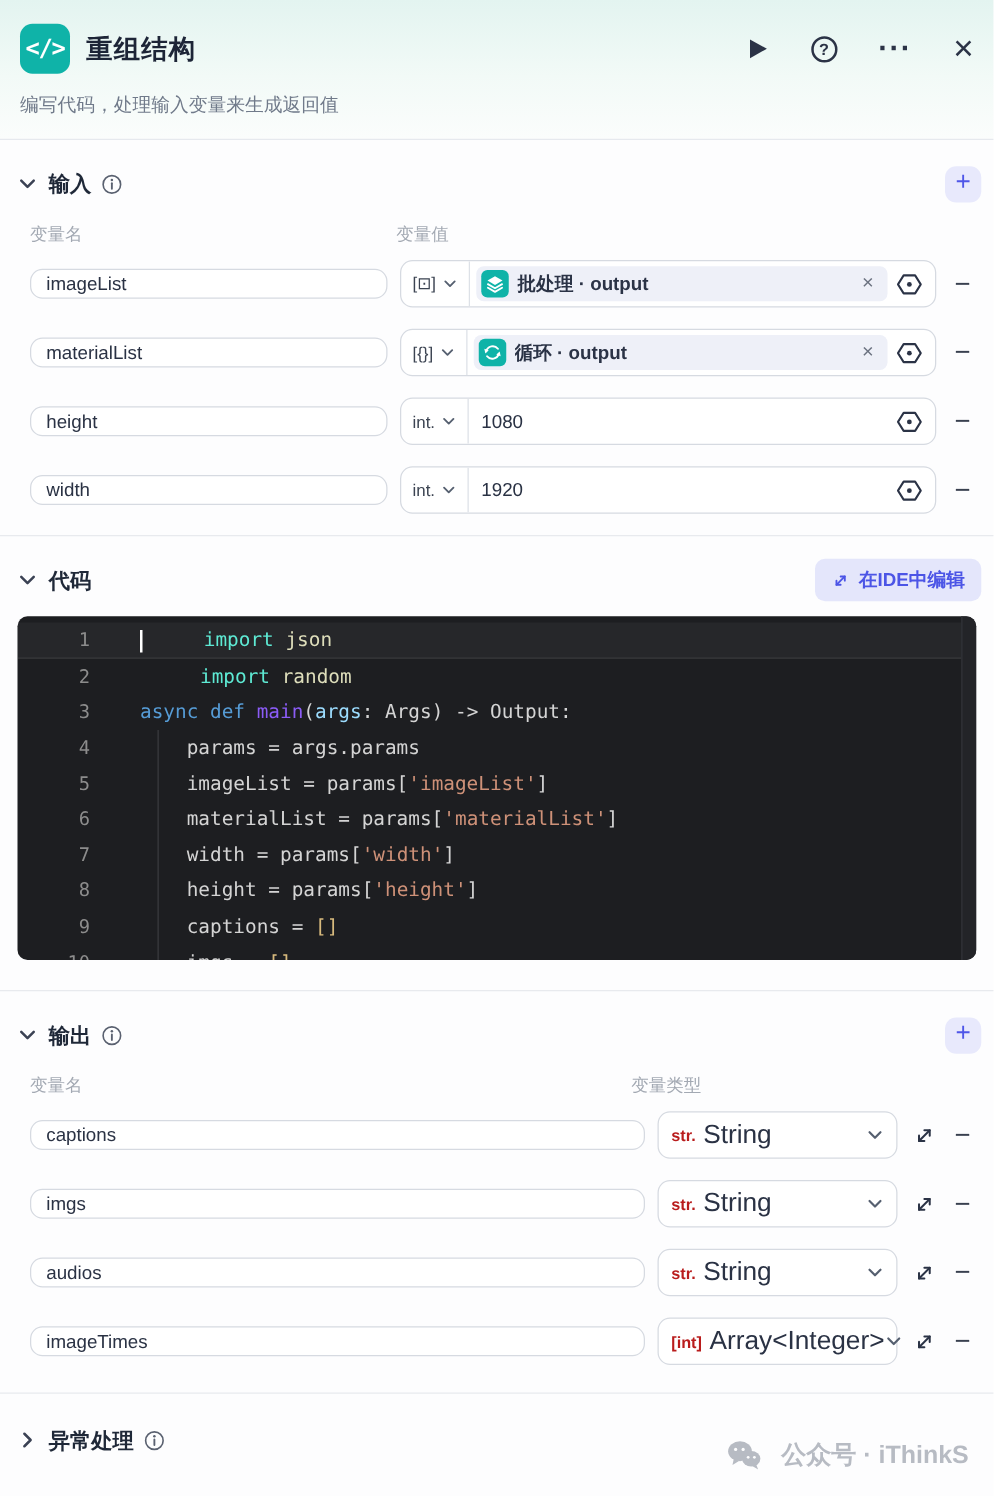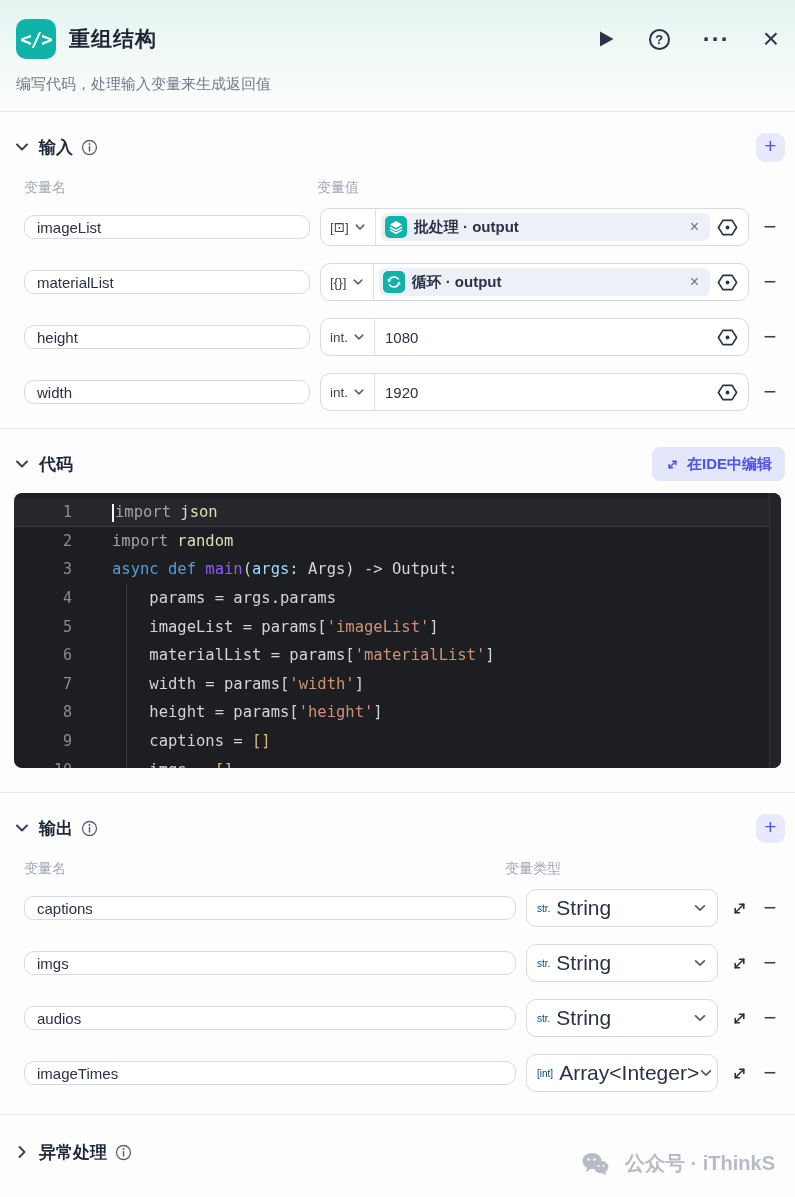--- a/index.html
+++ b/index.html
@@ -95,36 +95,36 @@
   .code-scrollbar {
     position:absolute; top:0; right:0; bottom:0; width:12px;
     background:#232428; border-left:1px solid #323338;
   }
   .indent-guide { position:absolute; left:112px; width:1px; background:#3a3b3f; }
   .cline { display:flex; height:28.6px; align-items:center; position:relative; }
   .cline.current { background:rgba(255,255,255,0.045); box-shadow:inset 0 -1px 0 rgba(255,255,255,0.09); }
   .ln { width:58px; text-align:right; color:#8c8c8c; font-size:15px; flex:none; }
   .ct { padding-left:40px; white-space:pre; color:#d4d4d4; }
   .cursor { display:inline-block; width:2px; height:18px; background:#ffffff; vertical-align:middle; margin-right:1px; }
-  .tok-k { color:#a3a3a3; }     
+  .tok-k { color:#5eead4;margin-left:48px; }     
   .tok-m { color:#dedebb; }     
   .tok-b { color:#569cd6; }     
   .tok-f { color:#8b5cf6; }     
   .tok-p { color:#9cdcfe; }     
   .tok-s { color:#ce9178; }     
   .tok-g { color:#d7ba7d; }     
   .tok-t { color:#d4d4d4; }     
 
   
   .out-name { flex:1; width:auto; }
   .type-select {
     margin-left:10px; width:192px; height:38px; border:1px solid #d6dae1; border-radius:10px;
     background:#fff; display:flex; align-items:center; padding:0 10px; cursor:pointer; flex:none;
   }
-  .type-badge { font-size:10px; font-weight:normal; color:#0c4a6e; margin-right:6px; white-space:nowrap; }
+  .type-badge { font-size:13px; font-weight:bold; color:#b91c1c; margin-right:6px; white-space:nowrap; }
   .type-label { font-size:21px; color:#2a3244; white-space:nowrap; }
   .ts-chev { margin-left:auto; display:flex; align-items:center; }
   .expand-btn { margin-left:12px; display:flex; align-items:center; cursor:pointer; flex:none; }
 
   
   .exception-row { display:flex; align-items:center; padding:0 14px; margin-top:17px; height:40px; }
   .watermark {
     position:absolute; top:1150px; right:20px; display:flex; align-items:center; gap:16px;
     color:#b7bbc3; font-size:20px; font-weight:bold;
   }

